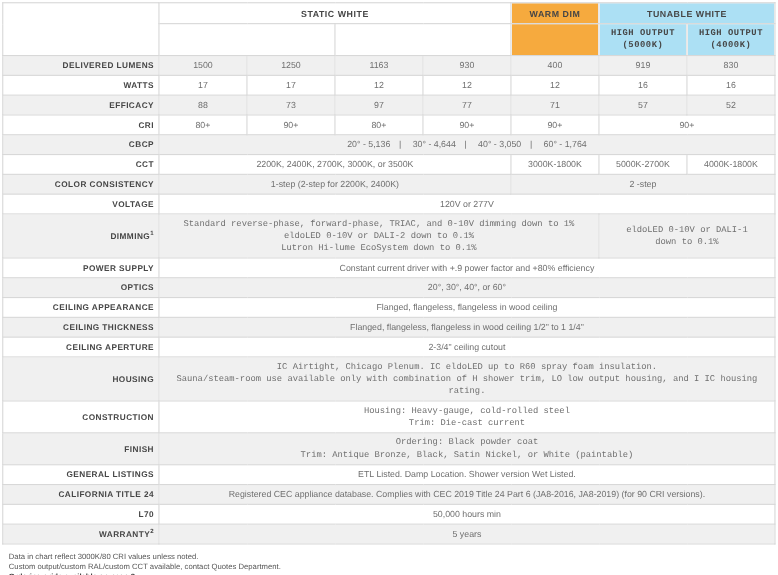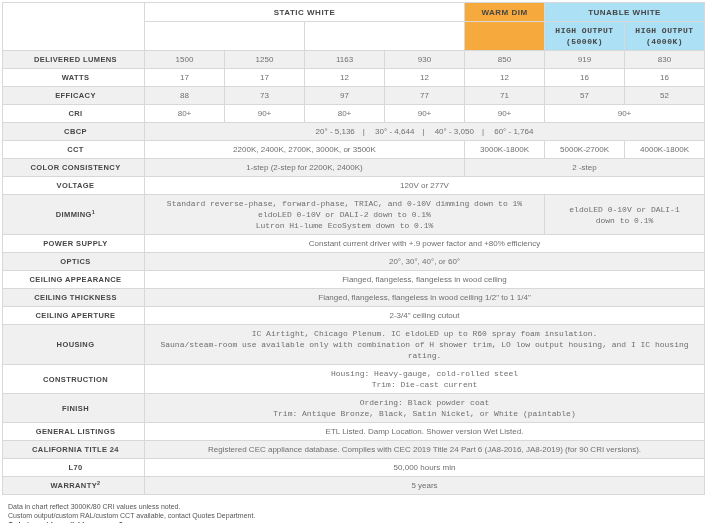--- a/index.html
+++ b/index.html
@@ -11,21 +11,21 @@
   body{font-family:"Liberation Sans",sans-serif; width:707px; height:523px; overflow:hidden;}
   .page{padding:2px 2px 0 2px;}
   table{border-collapse:collapse; table-layout:fixed; width:703px;border-radius:22px;}
   th,td{border:1px solid var(--border); padding:3px 4px; vertical-align:middle;
         text-align:center; font-size:8px; line-height:11px; font-weight:400; color:var(--val);
         overflow:hidden; word-wrap:break-word;}
   thead th{font-weight:700; color:var(--head); letter-spacing:.5px; text-transform:uppercase; background:#fff;}
   thead tr:first-child th{height:19px;}
   thead tr:nth-child(2) th{height:24px;}
   th.corner{background:#fff;}
-  tbody th.row-label{text-align:center; padding-left:8px; font-size:7.5px; letter-spacing:.4px;
+  tbody th.row-label{text-align:right; padding-left:8px; font-size:7.5px; letter-spacing:.4px;
         font-weight:700; color:var(--head); text-transform:uppercase; background:transparent;}
   tbody tr:nth-child(odd){background:var(--stripe);}
   .bg-warm{background:var(--warm) !important;}
   .bg-cool{background:var(--cool) !important;}
   .cell-line{line-height:11px;font-family:Liberation Mono, monospace;}
   sup{font-size:5.5px; vertical-align:super; line-height:0;}
   .footnotes{padding:7px 0 0 6px;}
   .fn{font-size:7px; line-height:9px; color:var(--foot);}
   .fn-bold{font-weight:700; color:#3c3c3c;}
   .fn sup{font-size:5.5px; font-weight:700;}
@@ -66,21 +66,21 @@
           </th>
         </tr>
       </thead>
     <tbody>
         <tr>
           <th class="row-label"><span>DELIVERED LUMENS</span></th>
           <td>1500</td>
           <td>1250</td>
           <td>1163</td>
           <td>930</td>
-          <td>850</td>
+          <td>400</td>
           <td>919</td>
           <td>830</td>
         </tr>
         <tr>
           <th class="row-label"><span>WATTS</span></th>
           <td>17</td>
           <td>17</td>
           <td>12</td>
           <td>12</td>
           <td>12</td>

